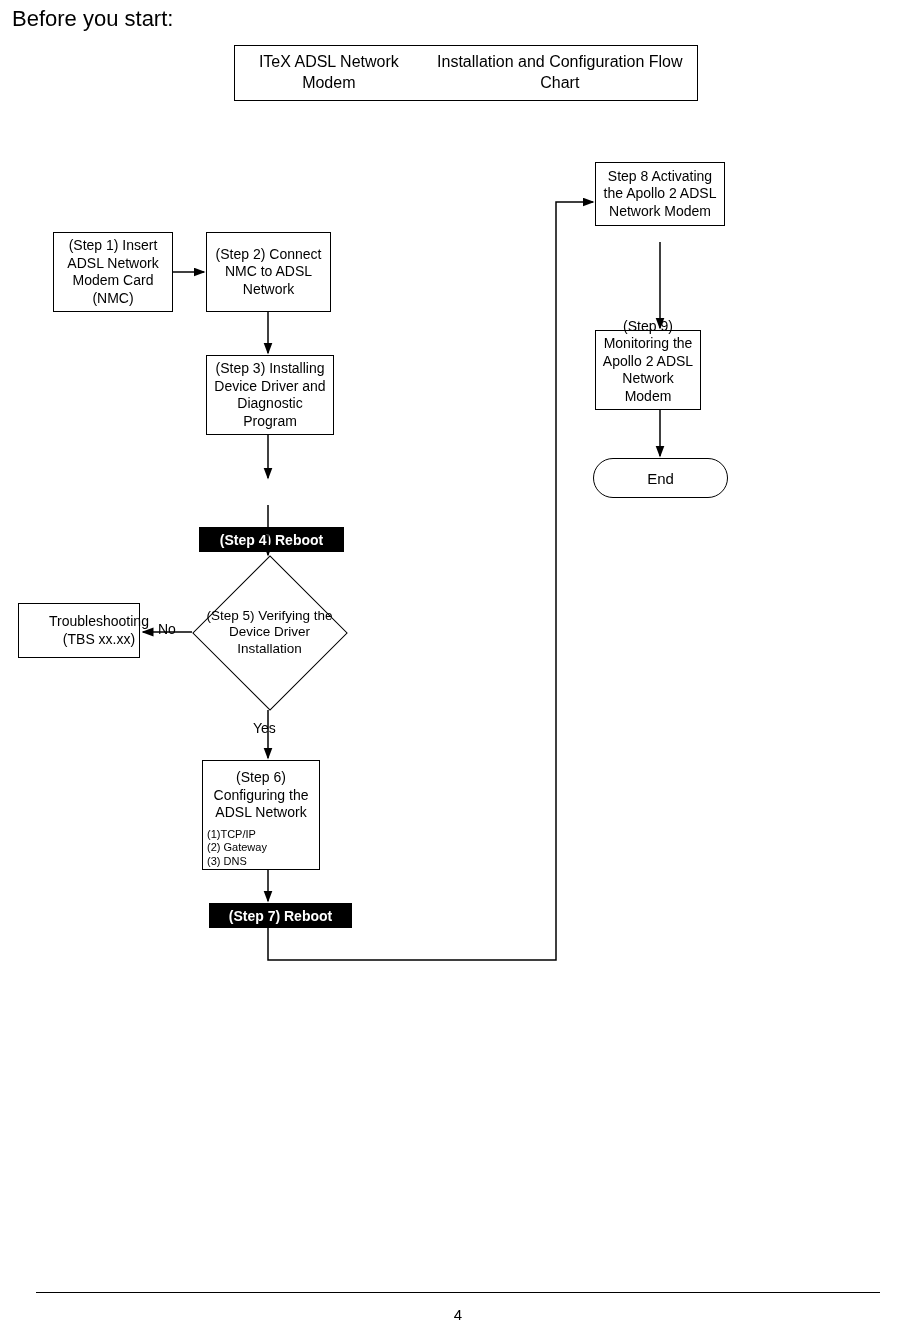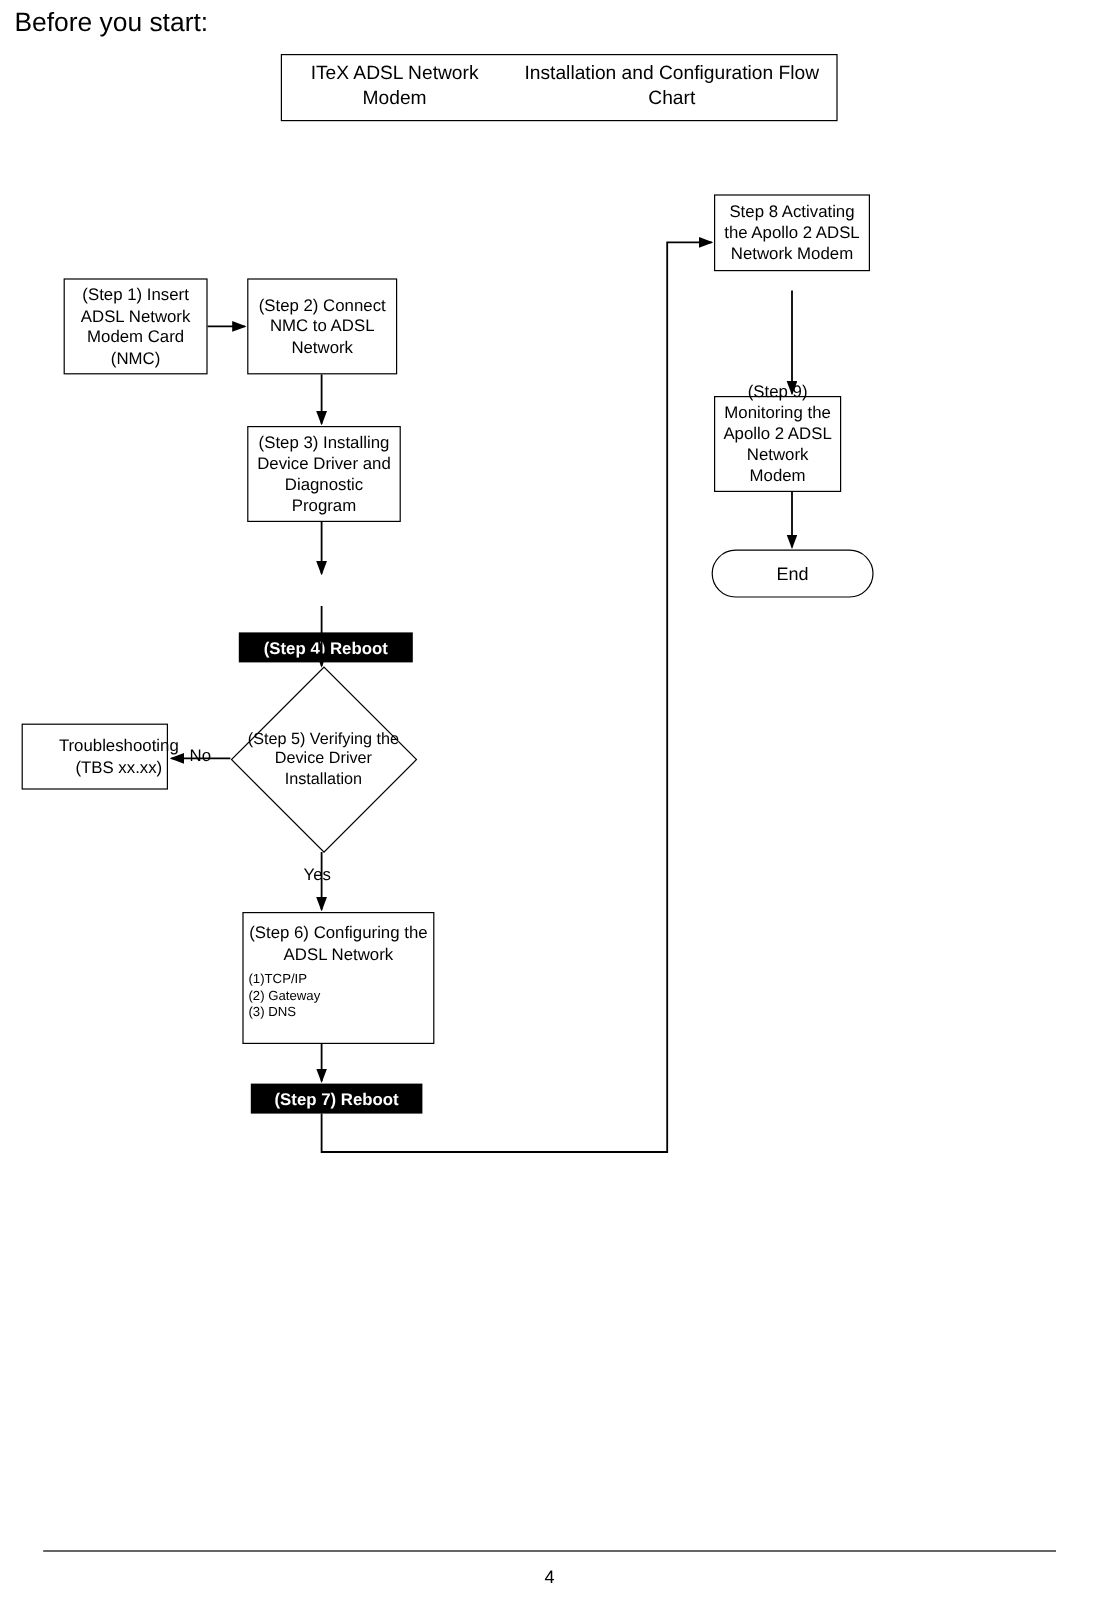--- a/index.html
+++ b/index.html
@@ -154,21 +154,21 @@
 </div>
 
 <div class="box" style="top:603px; left:18px; width:122px; height:55px;padding-left:44px;">
   <div>Troubleshooting (TBS xx.xx)</div>
 </div>
 
 <div class="label" style="top:621px; left:158px;">No</div>
 
 <div class="label" style="top:720px; left:253px;">Yes</div>
 
-<div class="box" style="top:760px; left:202px; width:160px; height:110px; justify-content:flex-start; padding-top:8px;">
+<div class="box" style="top:760px; left:202px; width:118px; height:110px; justify-content:flex-start; padding-top:8px;">
   <div>(Step 6) Configuring the ADSL Network</div>
   <div class="sub-list">
     <div>(1)TCP/IP</div>
     <div>(2) Gateway</div>
     <div>(3) DNS</div>
   </div>
 </div>
 
 <div class="box-black" style="top:903px; left:209px; width:143px; height:25px;">
   <div>(Step 7) Reboot</div>

